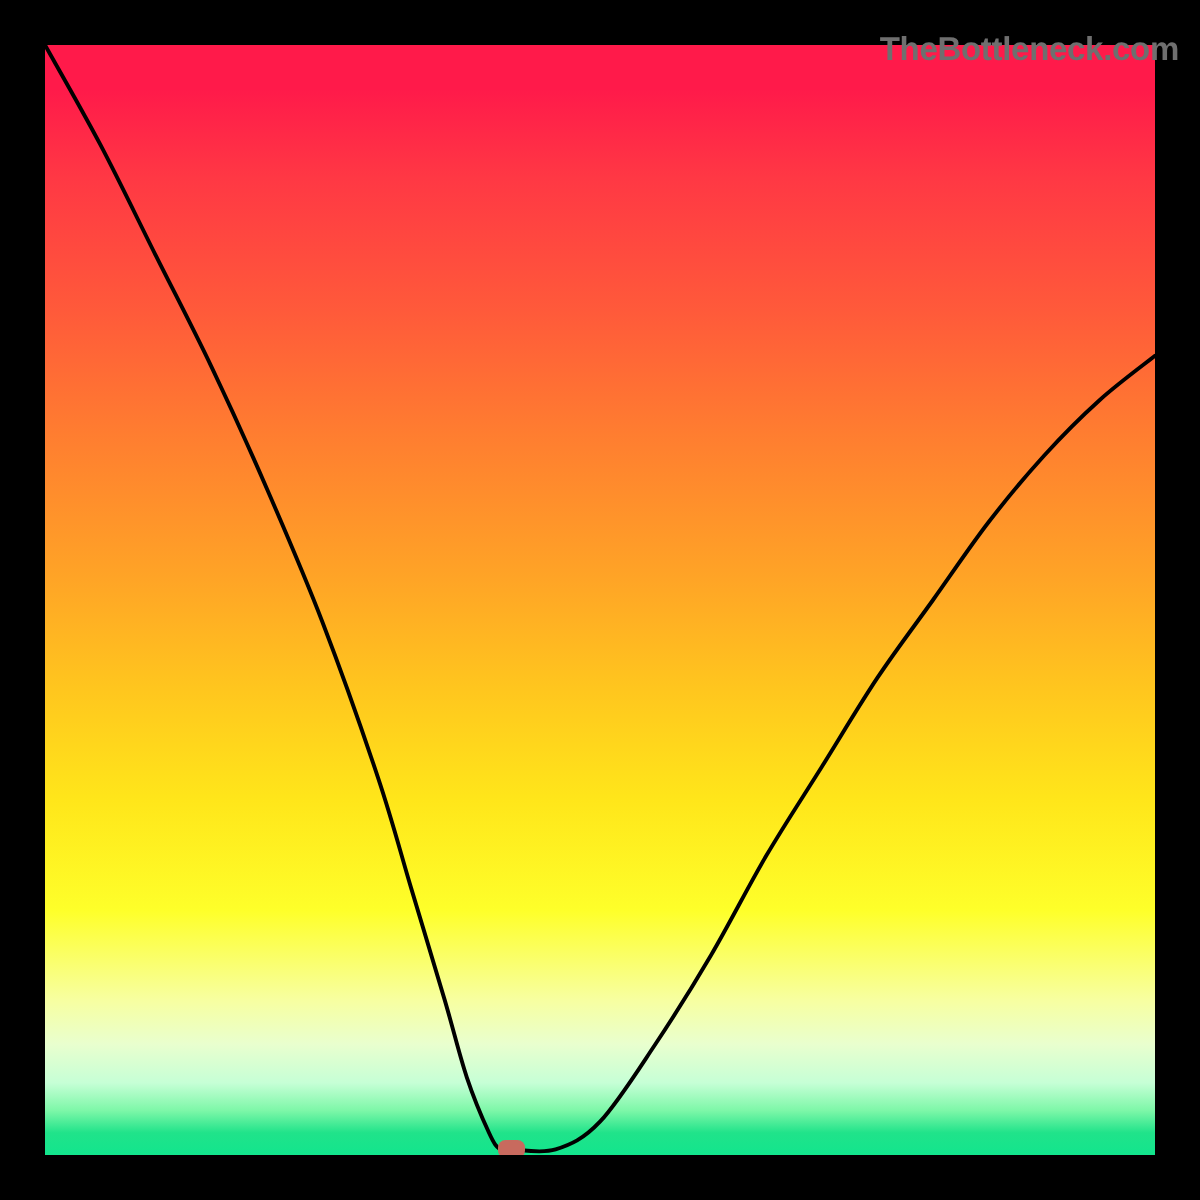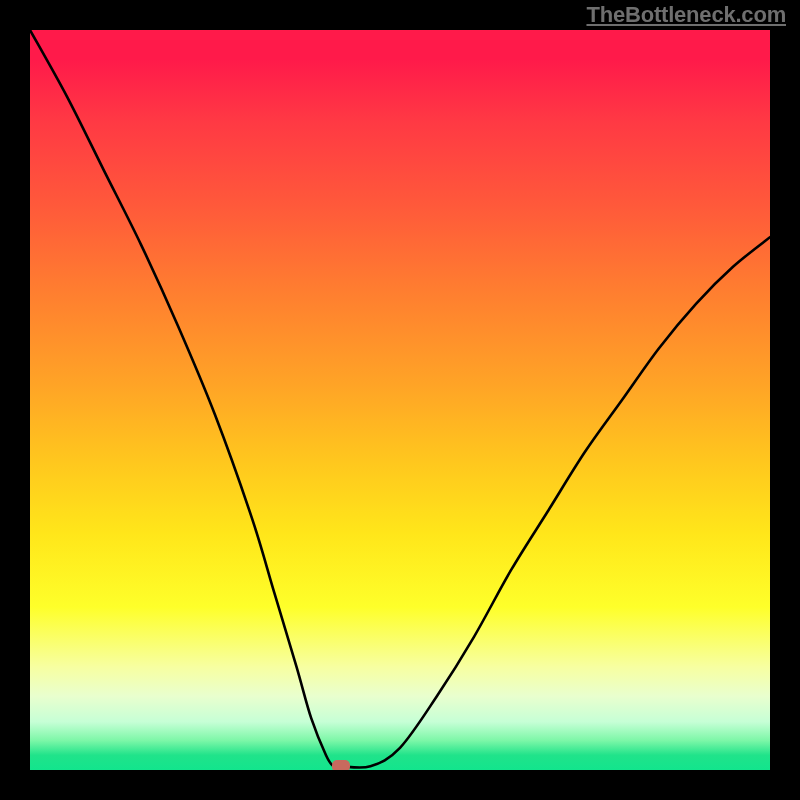--- a/index.html
+++ b/index.html
@@ -12,29 +12,28 @@
     font-family: Arial, Helvetica, sans-serif;
   }
   .frame {
     position: relative;
     width: 800px;
     height: 800px;
     background: #000;
   }
   .watermark {
     position: absolute;
-    top: 2px;
+    top: 20px;
     right: 14px;
     color: #6f6f6f;
     font-size: 22px;
     font-weight: 600;
     letter-spacing: -0.2px;
     z-index: 5;
     user-select: none;
-    text-decoration: underline;
   }
   .plot {
     position: absolute;
     left: 30px;
     top: 30px;
     width: 740px;
     height: 740px;
     overflow: hidden;
   }
   .gradient {

